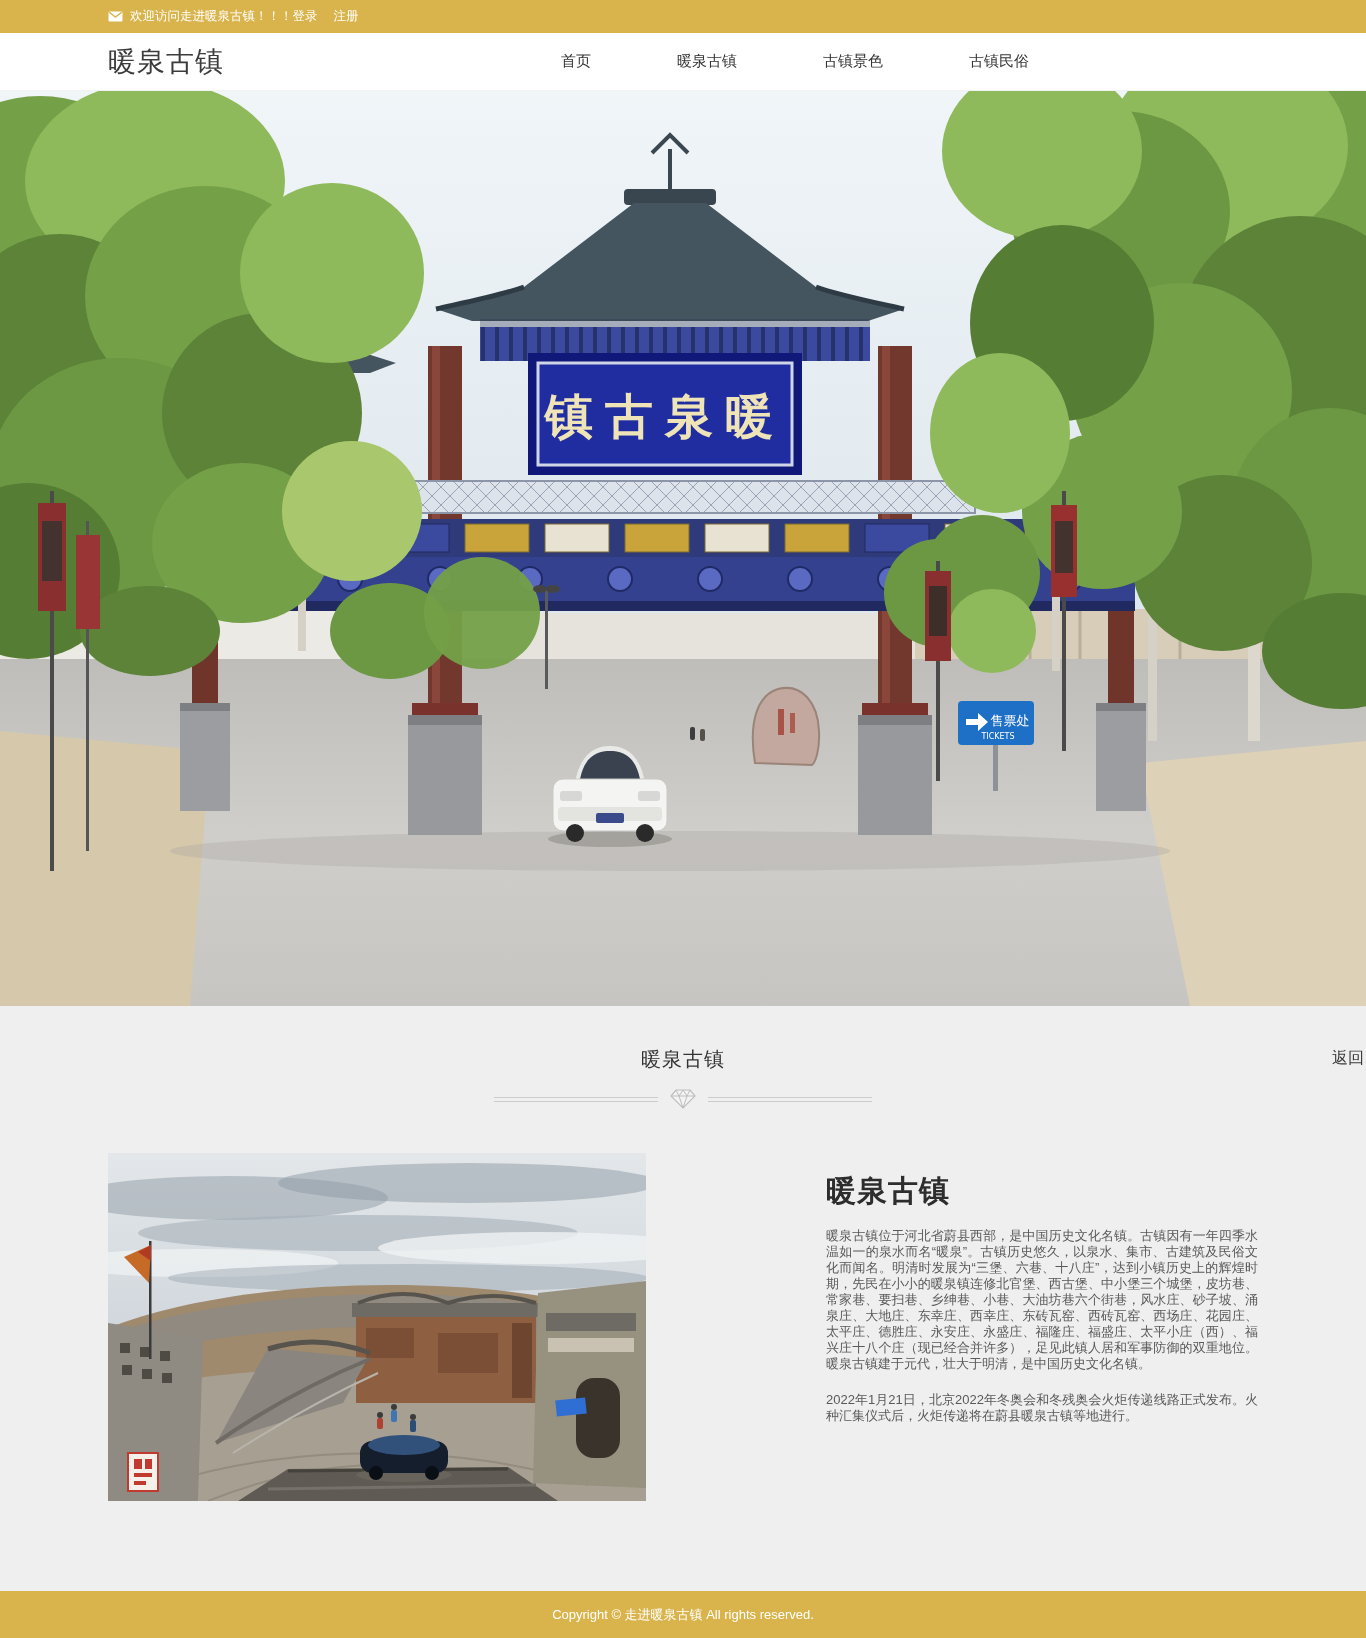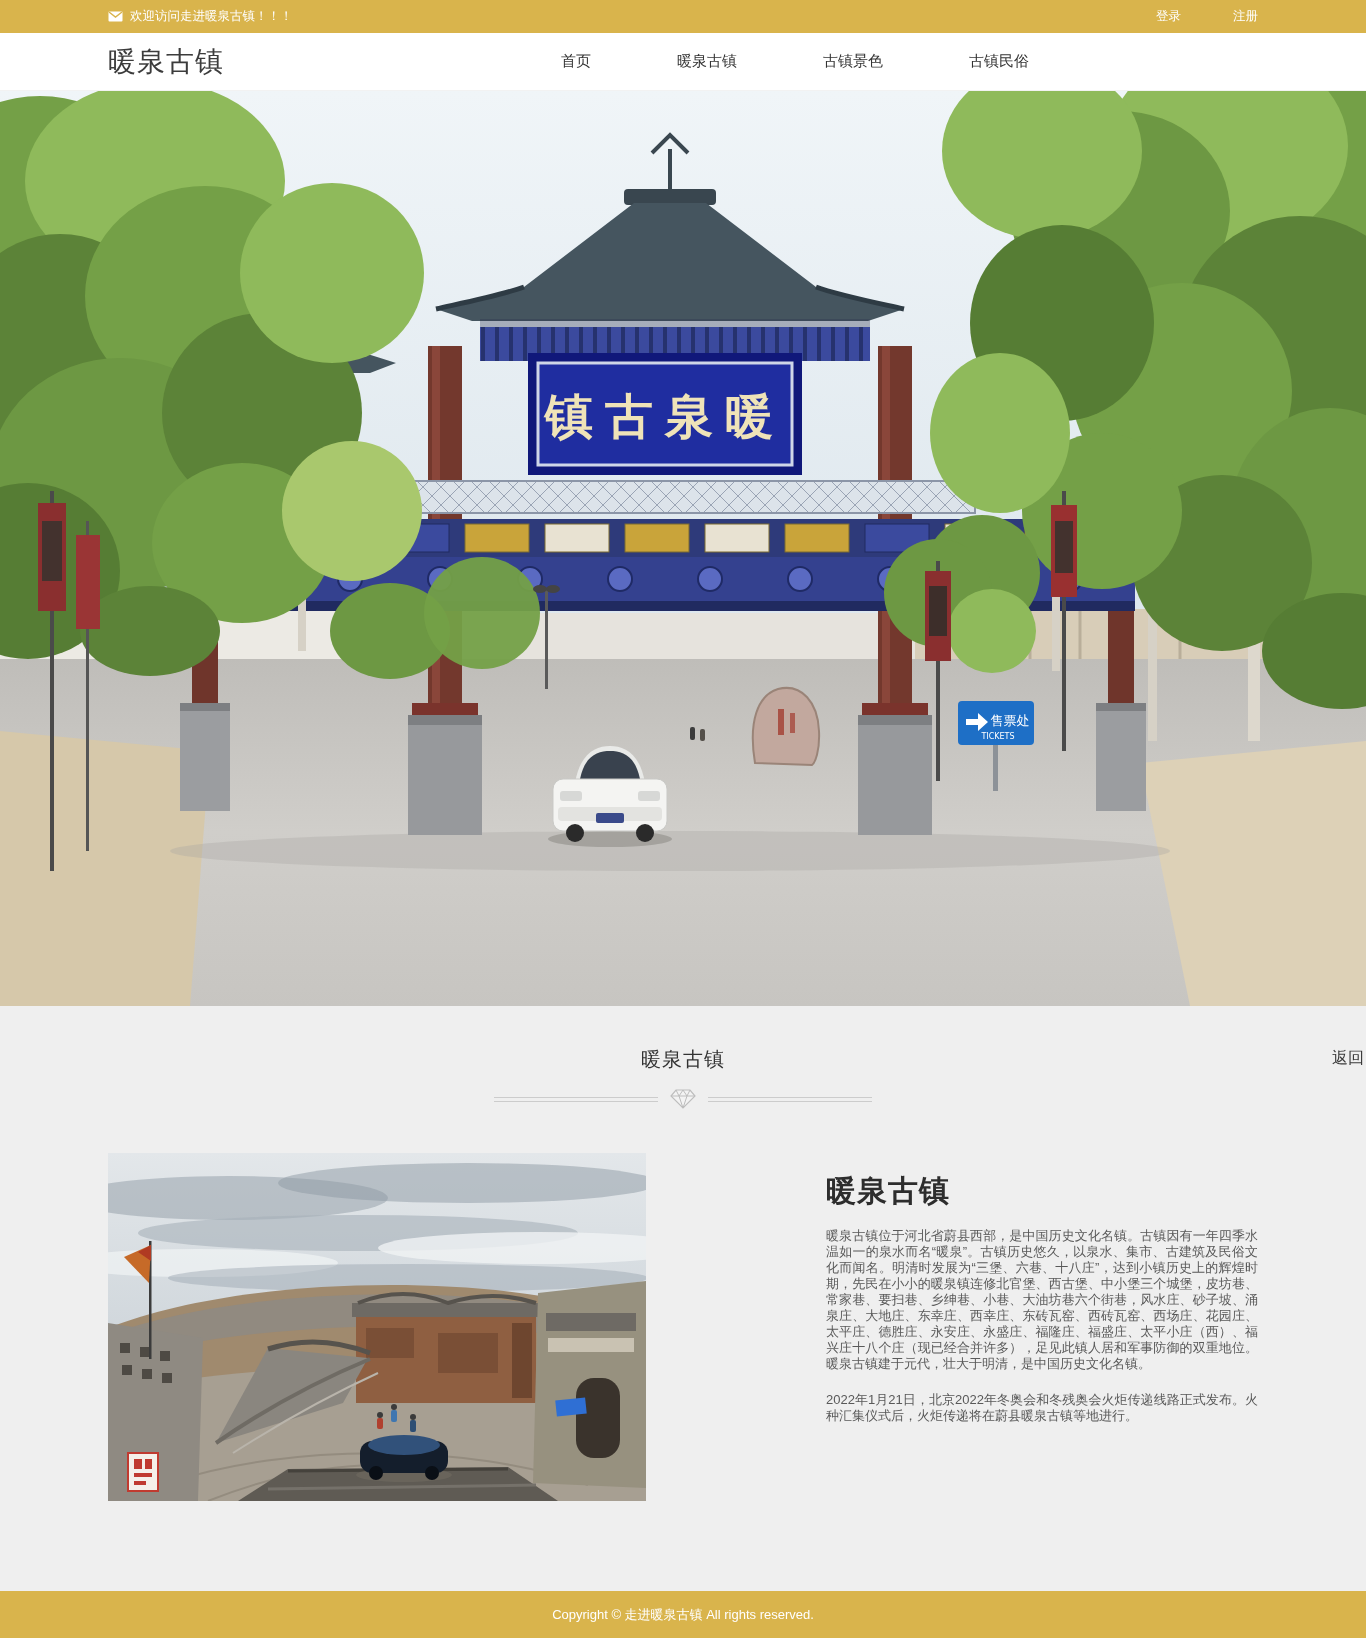--- a/index.html
+++ b/index.html
@@ -1,24 +1,24 @@
 <!DOCTYPE html>
 <html><head>
 <meta charset="utf-8">
 <style>
   html,body{margin:0;padding:0;}
   body{font-family:"Liberation Sans","DejaVu Sans",sans-serif;background:#ffffff;}
   .page{width:1366px;margin:0 auto;background:#fff;}
 
   
   .topbar{height:33px;background:#d9b44c;display:flex;align-items:center;justify-content:space-between;}
-  .topbar-inner{width:1150px;margin:0 auto;display:flex;align-items:center;justify-content:space-between;}
+  .topbar-inner{width:1150px;margin:0 auto;display:flex;align-items:center;}
   .topbar-left{display:flex;align-items:center;gap:7px;color:#fff;font-size:12.5px;}
   .topbar-right{display:flex;gap:16px;}
-  .topbar-right a{color:#fff;font-size:12.5px;text-decoration:none;margin-left:36px;}
+  .topbar-right a{color:#fff;font-size:12.5px;text-decoration:none;}
 
   
   .header{height:57px;background:#fff;border-bottom:1px solid #f2f2f2;}
   .header-inner{width:1150px;margin:0 auto;height:100%;display:flex;align-items:center;}
   .site-title{font-size:28px;color:#3c3c3c;font-weight:400;letter-spacing:1px;}
   .nav{margin-left:335px;display:flex;gap:82px;align-items:center;}
   .nav a{font-size:15px;color:#333;text-decoration:none;padding:6px 2px;}
 
   
   .hero{height:915px;line-height:0;overflow:hidden;background:#dfe7ec;}

